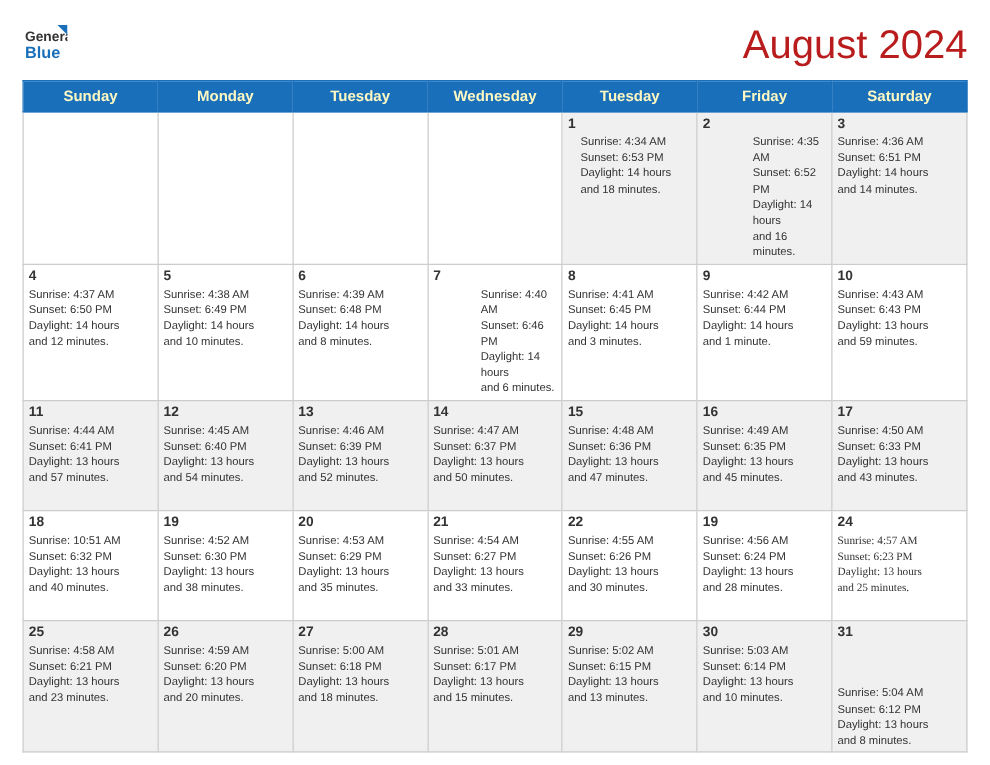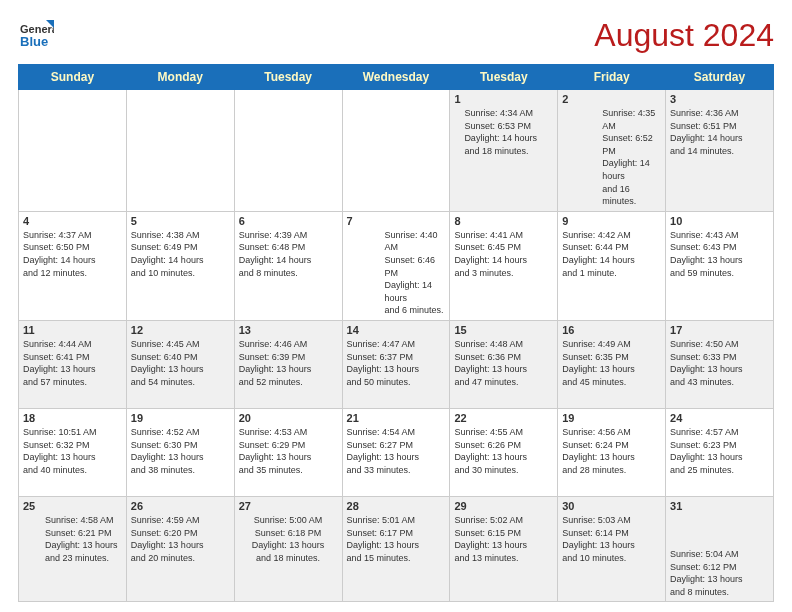--- a/index.html
+++ b/index.html
@@ -290,44 +290,44 @@
           </td>
           <td class="">
             <span class="day-number">19</span>
             <div class="day-info" style="white-space: pre-line;">Sunrise: 4:56 AM
 Sunset: 6:24 PM
 Daylight: 13 hours
 and 28 minutes.</div>
           </td>
           <td class="">
             <span class="day-number">24</span>
-            <div class="day-info" style="white-space: pre-line;">Sunrise: 4:57 AM
+            <div class="day-info" style="white-space: pre-line; font-family: Liberation Serif, serif;">Sunrise: 4:57 AM
 Sunset: 6:23 PM
 Daylight: 13 hours
 and 25 minutes.</div>
           </td>
         </tr>
         <tr>
           <td class="shaded">
             <span class="day-number">25</span>
-            <div class="day-info" style="white-space: pre-line; margin-left: 22px;">Sunrise: 4:58 AM
+            <div class="day-info" style="white-space: pre-line;">Sunrise: 4:58 AM
 Sunset: 6:21 PM
 Daylight: 13 hours
 and 23 minutes.</div>
           </td>
           <td class="shaded">
             <span class="day-number">26</span>
             <div class="day-info" style="white-space: pre-line;">Sunrise: 4:59 AM
 Sunset: 6:20 PM
 Daylight: 13 hours
 and 20 minutes.</div>
           </td>
           <td class="shaded">
             <span class="day-number">27</span>
-            <div class="day-info" style="white-space: pre-line; text-align: center;">Sunrise: 5:00 AM
+            <div class="day-info" style="white-space: pre-line;">Sunrise: 5:00 AM
 Sunset: 6:18 PM
 Daylight: 13 hours
 and 18 minutes.</div>
           </td>
           <td class="shaded">
             <span class="day-number">28</span>
             <div class="day-info" style="white-space: pre-line;">Sunrise: 5:01 AM
 Sunset: 6:17 PM
 Daylight: 13 hours
 and 15 minutes.</div>

